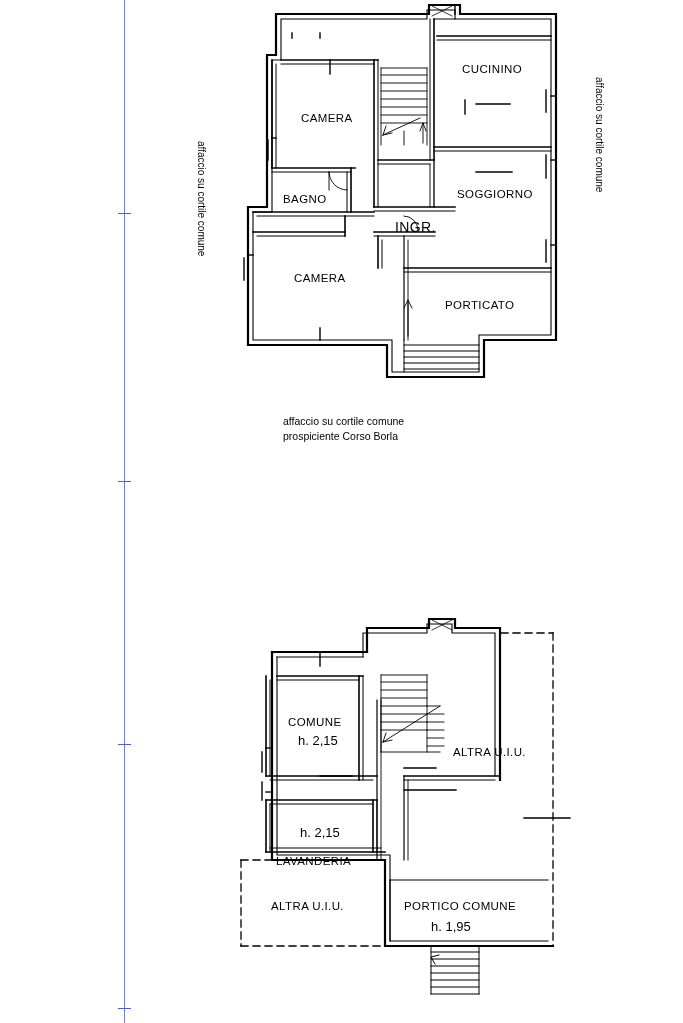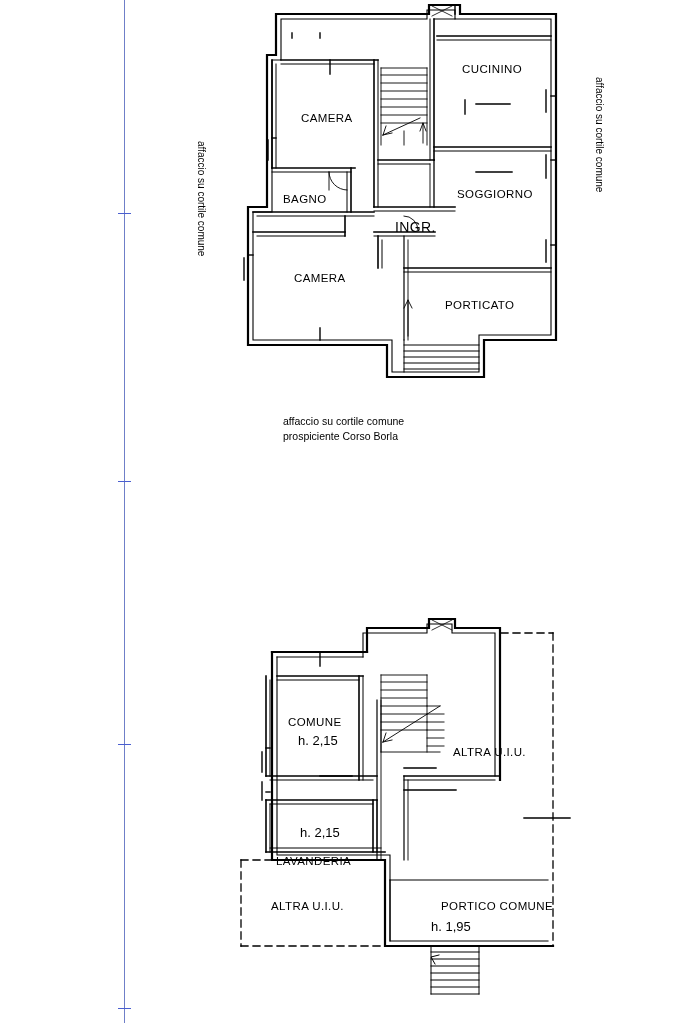--- a/index.html
+++ b/index.html
@@ -334,16 +334,16 @@
   <div class="room-label big" style="left:288px; top:716px;">COMUNE</div>
   <div class="sub-label" style="left:298px; top:733px;">h. 2,15</div>
 
   <div class="room-label big" style="left:453px; top:746px;">ALTRA U.I.U.</div>
 
   <div class="room-label big" style="left:276px; top:807px;margin-top:48px;">LAVANDERIA</div>
   <div class="sub-label" style="left:300px; top:825px;">h. 2,15</div>
 
   <div class="room-label big" style="left:271px; top:900px;">ALTRA U.I.U.</div>
 
-  <div class="room-label big" style="left:404px; top:900px;margin-left:37px;">PORTICO  COMUNE</div>
+  <div class="room-label big" style="left:404px; top:900px;">PORTICO  COMUNE</div>
   <div class="sub-label" style="left:431px; top:919px;">h. 1,95</div>
 
 </div>
 
 </body></html>

